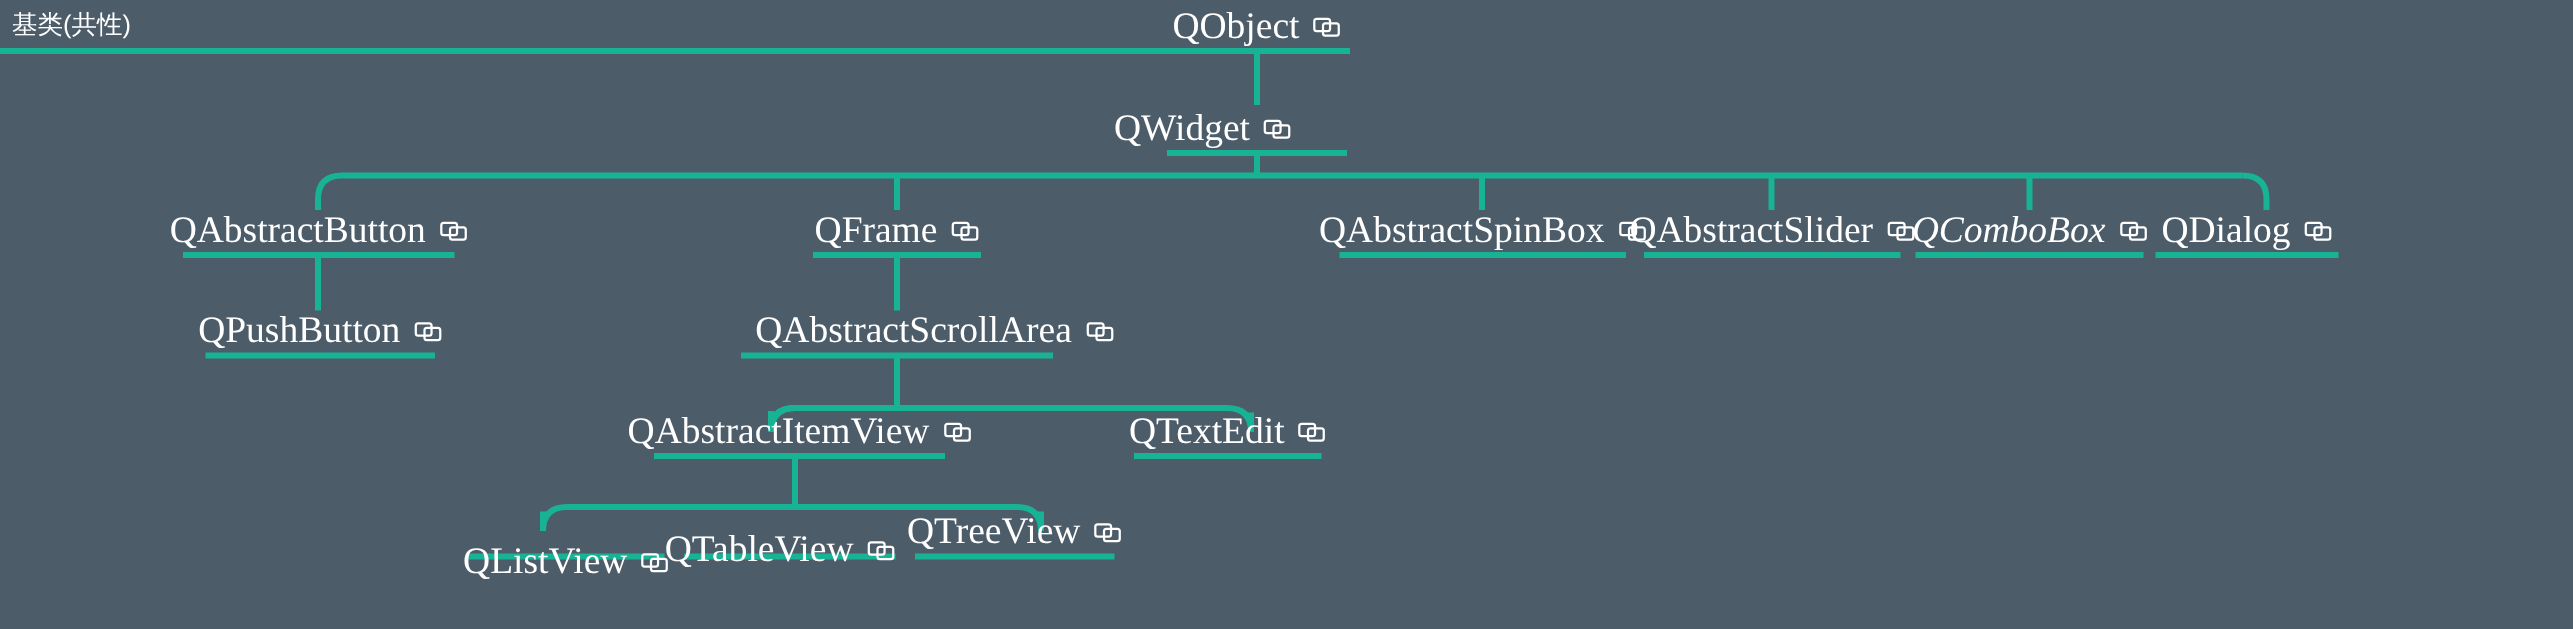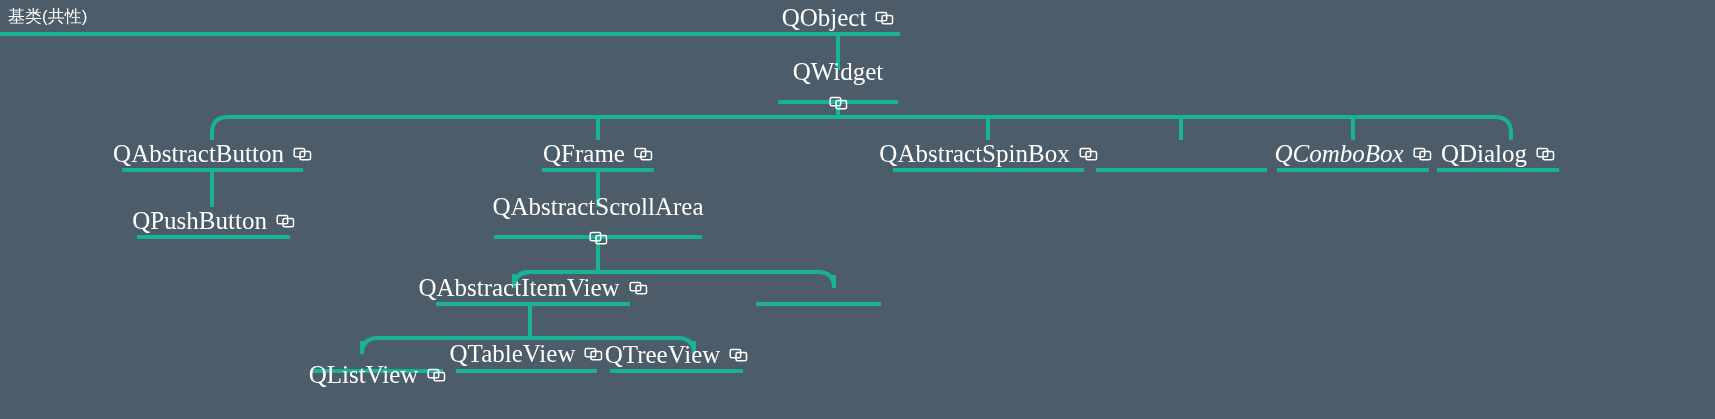--- a/index.html
+++ b/index.html
@@ -109,21 +109,21 @@
   <div class="node" style="left:778px;top:2px;width:120px;height:30px;">
     <span class="lbl">QObject</span>
     <span class="copy-icon">
       <svg width="19" height="19" viewBox="0 0 19 19" fill="none" stroke="#ffffff" stroke-width="1.5">
         <rect x="1.2" y="4.6" width="10.5" height="8.2" rx="1.6"></rect>
         <rect x="7" y="7.6" width="10.5" height="8.2" rx="1.6"></rect>
       </svg>
     </span>
   </div>
 
-  <div class="node" style="left:778px;top:70px;width:120px;height:30px;flex-direction:column;">
+  <div class="node" style="left:742px;top:70px;width:120px;height:30px;">
     <span class="lbl">QWidget</span>
     <span class="copy-icon">
       <svg width="19" height="19" viewBox="0 0 19 19" fill="none" stroke="#ffffff" stroke-width="1.5">
         <rect x="1.2" y="4.6" width="10.5" height="8.2" rx="1.6"></rect>
         <rect x="7" y="7.6" width="10.5" height="8.2" rx="1.6"></rect>
       </svg>
     </span>
   </div>
 
   <div class="node" style="left:122px;top:138px;width:181px;height:30px;">
@@ -149,20 +149,29 @@
   <div class="node" style="left:893px;top:138px;width:191px;height:30px;">
     <span class="lbl">QAbstractSpinBox</span>
     <span class="copy-icon">
       <svg width="19" height="19" viewBox="0 0 19 19" fill="none" stroke="#ffffff" stroke-width="1.5">
         <rect x="1.2" y="4.6" width="10.5" height="8.2" rx="1.6"></rect>
         <rect x="7" y="7.6" width="10.5" height="8.2" rx="1.6"></rect>
       </svg>
     </span>
   </div>
 
+  <div class="node" style="left:1096px;top:138px;width:171px;height:30px;">
+    <span class="lbl">QAbstractSlider</span>
+    <span class="copy-icon">
+      <svg width="19" height="19" viewBox="0 0 19 19" fill="none" stroke="#ffffff" stroke-width="1.5">
+        <rect x="1.2" y="4.6" width="10.5" height="8.2" rx="1.6"></rect>
+        <rect x="7" y="7.6" width="10.5" height="8.2" rx="1.6"></rect>
+      </svg>
+    </span>
+  </div>
 
   <div class="node" style="left:1277px;top:138px;width:152px;height:30px;font-style:italic;">
     <span class="lbl">QComboBox</span>
     <span class="copy-icon">
       <svg width="19" height="19" viewBox="0 0 19 19" fill="none" stroke="#ffffff" stroke-width="1.5">
         <rect x="1.2" y="4.6" width="10.5" height="8.2" rx="1.6"></rect>
         <rect x="7" y="7.6" width="10.5" height="8.2" rx="1.6"></rect>
       </svg>
     </span>
   </div>
@@ -180,52 +189,61 @@
   <div class="node" style="left:137px;top:205px;width:153px;height:30px;">
     <span class="lbl">QPushButton</span>
     <span class="copy-icon">
       <svg width="19" height="19" viewBox="0 0 19 19" fill="none" stroke="#ffffff" stroke-width="1.5">
         <rect x="1.2" y="4.6" width="10.5" height="8.2" rx="1.6"></rect>
         <rect x="7" y="7.6" width="10.5" height="8.2" rx="1.6"></rect>
       </svg>
     </span>
   </div>
 
-  <div class="node" style="left:494px;top:205px;width:208px;height:30px;flex-direction:column;">
+  <div class="node" style="left:519px;top:205px;width:208px;height:30px;">
     <span class="lbl">QAbstractScrollArea</span>
     <span class="copy-icon">
       <svg width="19" height="19" viewBox="0 0 19 19" fill="none" stroke="#ffffff" stroke-width="1.5">
         <rect x="1.2" y="4.6" width="10.5" height="8.2" rx="1.6"></rect>
         <rect x="7" y="7.6" width="10.5" height="8.2" rx="1.6"></rect>
       </svg>
     </span>
   </div>
 
   <div class="node" style="left:436px;top:272px;width:194px;height:30px;">
     <span class="lbl">QAbstractItemView</span>
     <span class="copy-icon">
       <svg width="19" height="19" viewBox="0 0 19 19" fill="none" stroke="#ffffff" stroke-width="1.5">
         <rect x="1.2" y="4.6" width="10.5" height="8.2" rx="1.6"></rect>
         <rect x="7" y="7.6" width="10.5" height="8.2" rx="1.6"></rect>
       </svg>
     </span>
   </div>
 
+  <div class="node" style="left:756px;top:272px;width:125px;height:30px;">
+    <span class="lbl">QTextEdit</span>
+    <span class="copy-icon">
+      <svg width="19" height="19" viewBox="0 0 19 19" fill="none" stroke="#ffffff" stroke-width="1.5">
+        <rect x="1.2" y="4.6" width="10.5" height="8.2" rx="1.6"></rect>
+        <rect x="7" y="7.6" width="10.5" height="8.2" rx="1.6"></rect>
+      </svg>
+    </span>
+  </div>
 
   <div class="node" style="left:312px;top:359px;width:131px;height:30px;">
     <span class="lbl">QListView</span>
     <span class="copy-icon">
       <svg width="19" height="19" viewBox="0 0 19 19" fill="none" stroke="#ffffff" stroke-width="1.5">
         <rect x="1.2" y="4.6" width="10.5" height="8.2" rx="1.6"></rect>
         <rect x="7" y="7.6" width="10.5" height="8.2" rx="1.6"></rect>
       </svg>
     </span>
   </div>
 
-  <div class="node" style="left:456px;top:338px;width:141px;height:30px;">
+  <div class="node" style="left:456px;top:351px;width:141px;height:30px;justify-content:flex-end;">
     <span class="lbl">QTableView</span>
     <span class="copy-icon">
       <svg width="19" height="19" viewBox="0 0 19 19" fill="none" stroke="#ffffff" stroke-width="1.5">
         <rect x="1.2" y="4.6" width="10.5" height="8.2" rx="1.6"></rect>
         <rect x="7" y="7.6" width="10.5" height="8.2" rx="1.6"></rect>
       </svg>
     </span>
   </div>
 
   <div class="node" style="left:610px;top:339px;width:133px;height:30px;">

